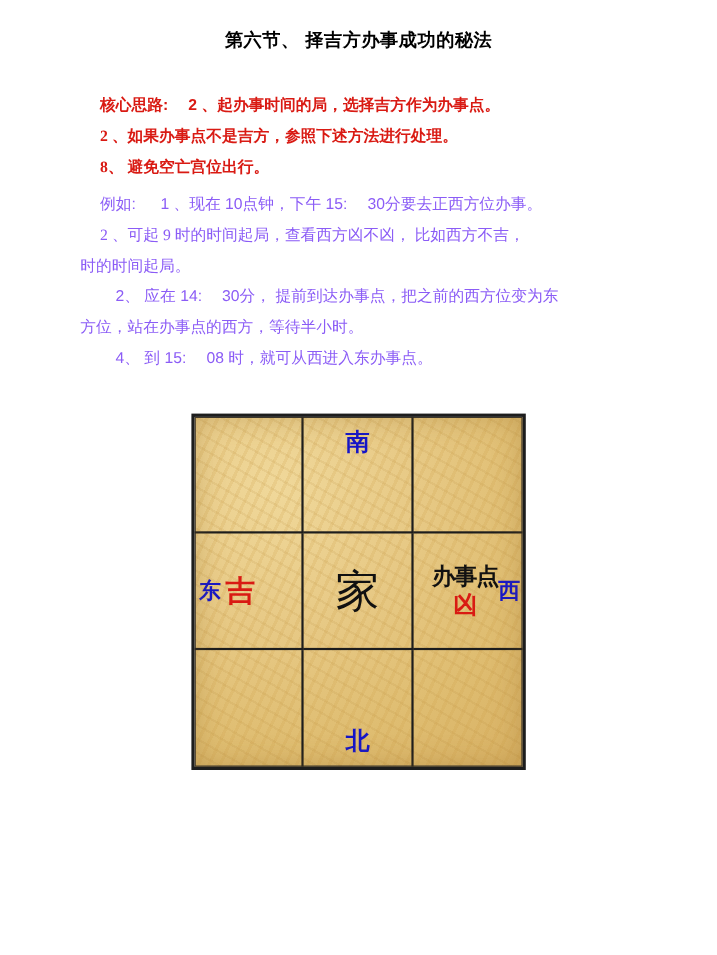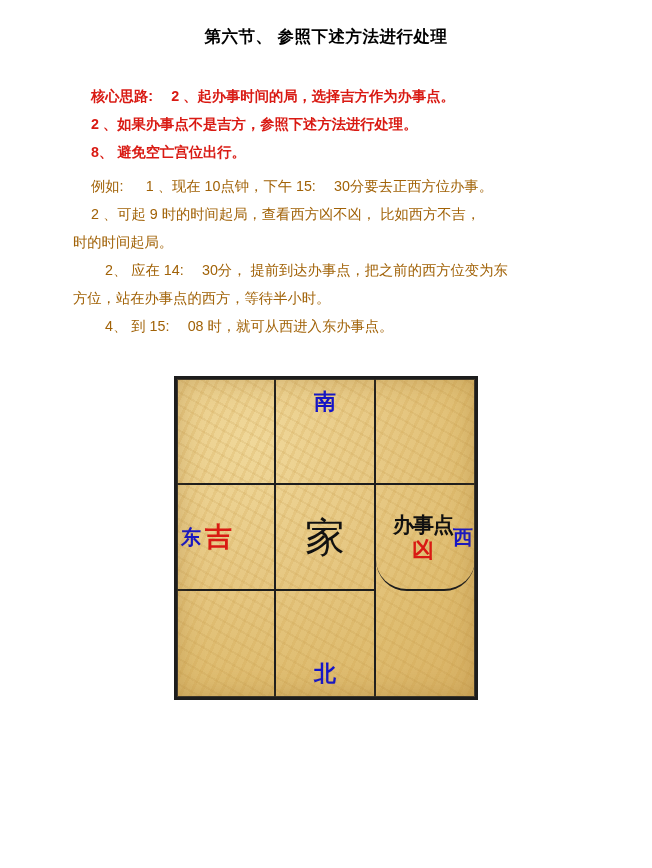--- a/index.html
+++ b/index.html
@@ -33,30 +33,30 @@
   }
   .body-block {
     margin: 0 auto;
     padding-top: 34px;
     width: 470px;
   }
   .line {
     font-family: "Liberation Sans", "DejaVu Sans", sans-serif;
     font-size: 14.3px;
     line-height: 28px;
-    color: #a16207;
+    color: #8b5cf6;
     white-space: pre-wrap;
   }
   .red {
     color: #d91a13;
     font-weight: bold;
   }
   .indent-1 { text-indent: 0; padding-left: 0; }
   .indent-2 { padding-left: 14px; }
-  .indent-0 { padding-left: 0px; }
+  .indent-0 { padding-left: 0px; font-family: Liberation Serif, serif; }
   .gap-top { margin-top: 6px; }
 
   
   .diagram-wrap {
     margin-top: 36px;
     display: flex;
     justify-content: center;
   }
   .grid {
     width: 298px;
@@ -111,21 +111,20 @@
   .jia {
     font-size: 40px;
     color: #111;
     font-family: "Liberation Serif", "DejaVu Serif", serif;
     font-weight: normal;
   }
   .mid-right {
     justify-content: flex-end;
     padding-right: 2px;
     position: relative;
-    border-radius: 31px;
   }
   .banshi-stack {
     display: flex;
     flex-direction: column;
     align-items: center;
     line-height: 1;
   }
   .banshi {
     color: #111;
     font-weight: bold;
@@ -150,21 +149,21 @@
     inset: 0;
     pointer-events: none;
     box-shadow: inset 0 0 26px rgba(150,110,40,0.35);
   }
 </style>
 </head>
 <body>
 
 <div class="page">
 
-  <h1 class="doc-title">第六节、 参照下述方法进行处理</h1>
+  <h1 class="doc-title">第六节、 择吉方办事成功的秘法</h1>
 
   <div class="body-block">
     <div class="line red indent-1">核心思路:　 2 、起办事时间的局，选择吉方作为办事点。</div>
     <div class="line red indent-0">2 、如果办事点不是吉方，参照下述方法进行处理。</div>
     <div class="line red indent-0">8、 避免空亡宫位出行。</div>
     <div class="line indent-1 gap-top">例如: 　 1 、现在 10点钟，下午 15: 　30分要去正西方位办事。</div>
     <div class="line indent-0">2 、可起 9 时的时间起局，查看西方凶不凶， 比如西方不吉，</div>
     <div class="line indent-0" style="padding-left:0; margin-left:-18px;">时的时间起局。</div>
     <div class="line indent-2">2、 应在 14: 　30分， 提前到达办事点，把之前的西方位变为东</div>
     <div class="line indent-0" style="margin-left:-18px;">方位，站在办事点的西方，等待半小时。</div>

